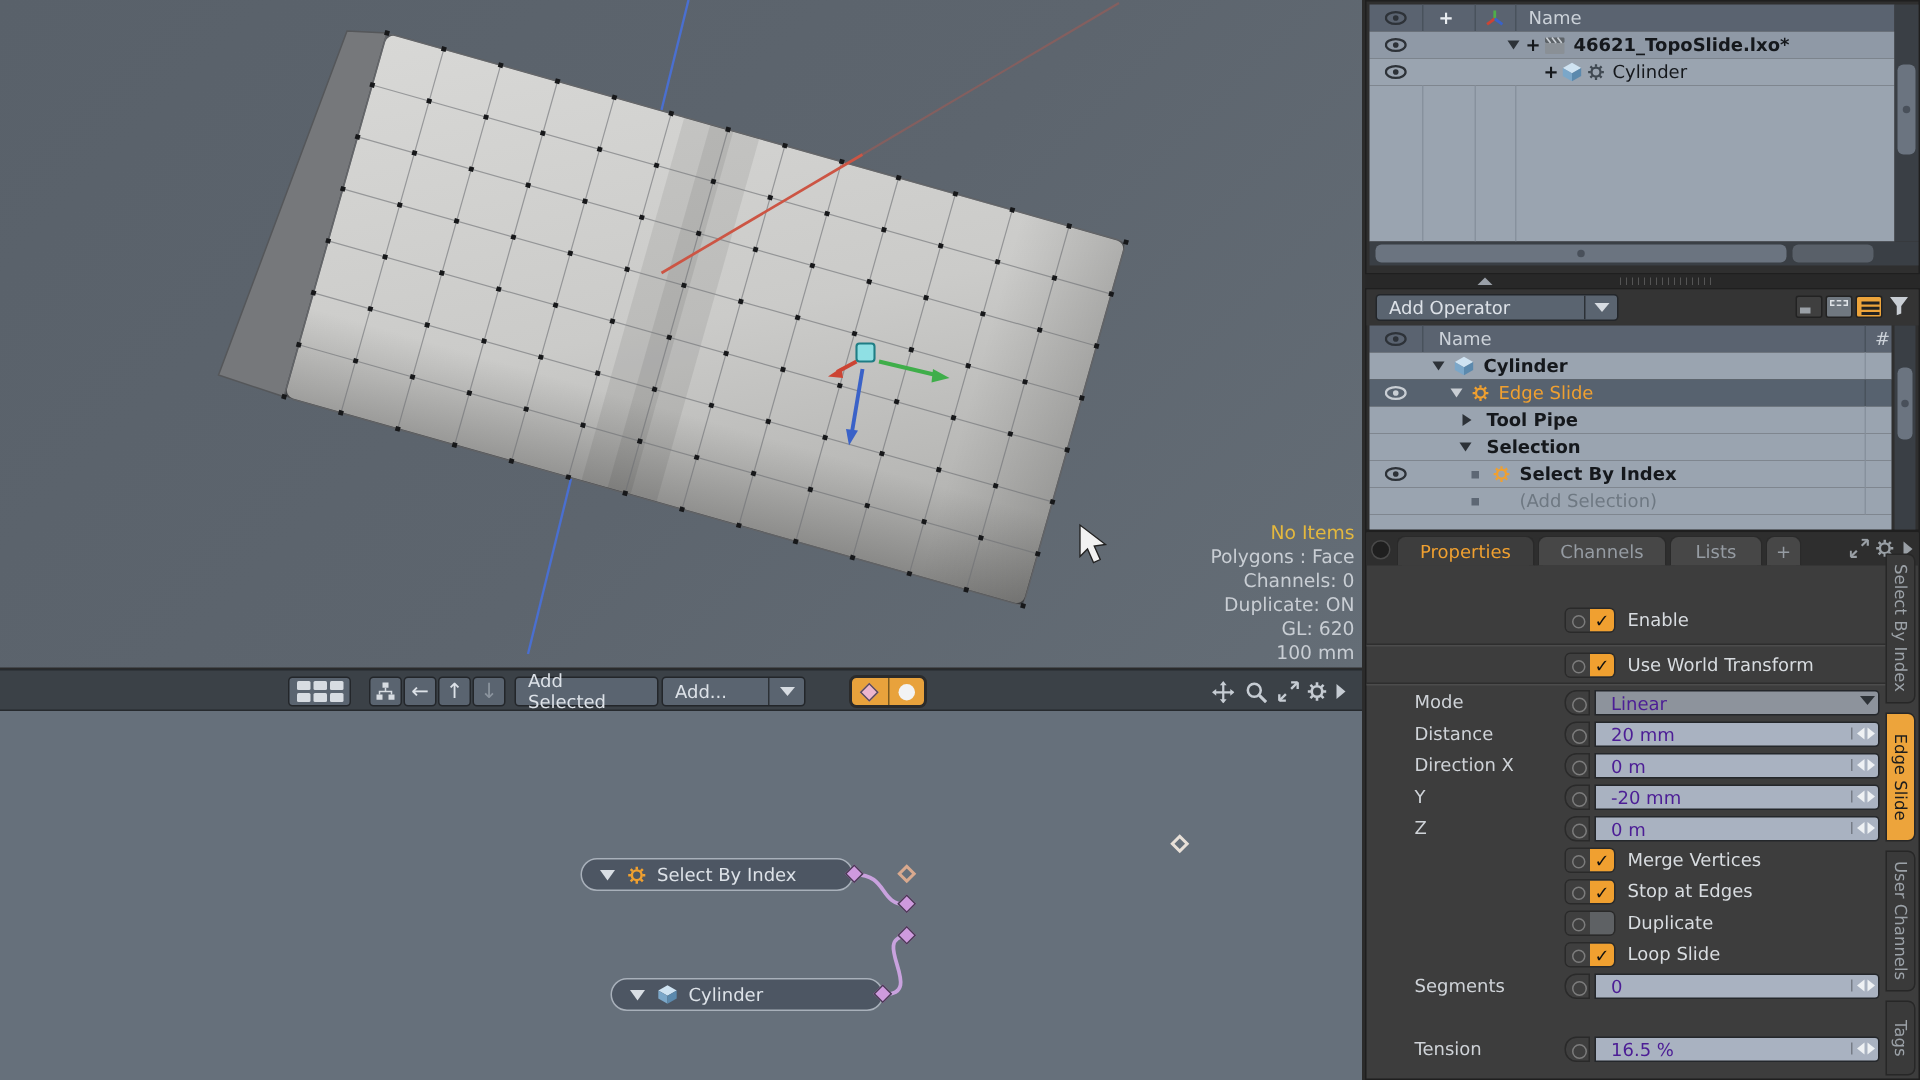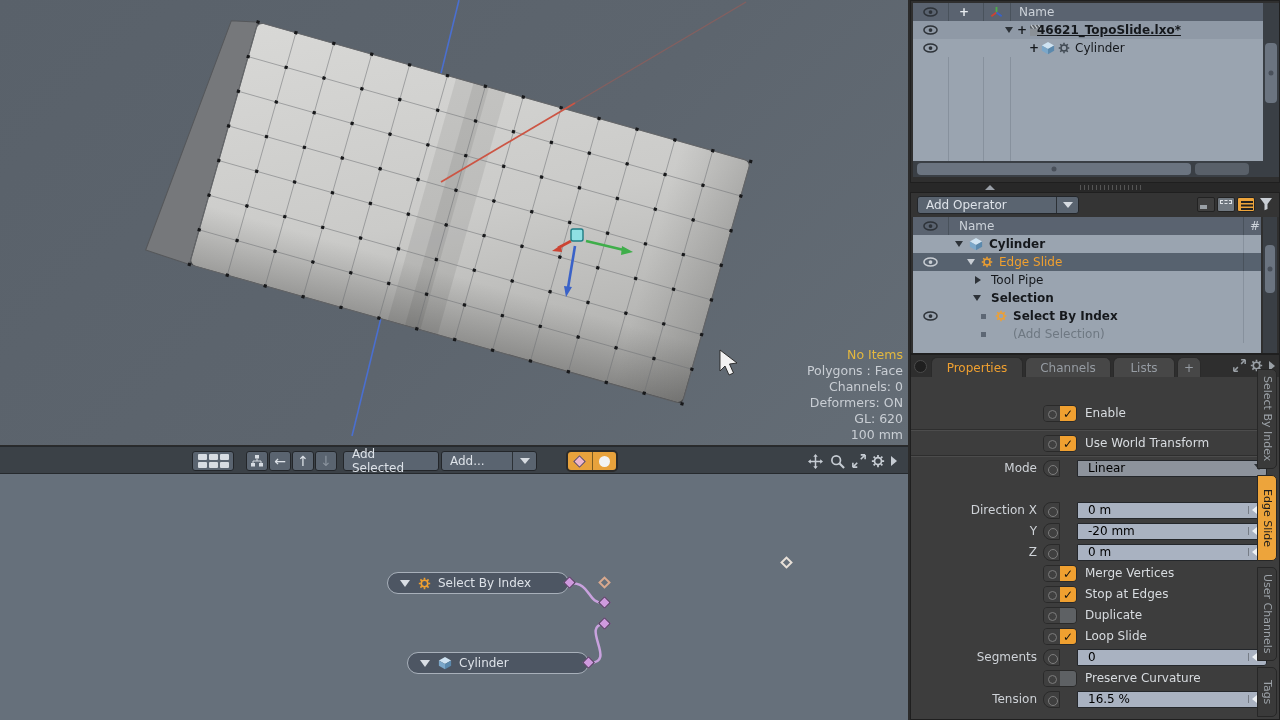--- a/index.html
+++ b/index.html
@@ -57,25 +57,25 @@
   .tri-dn{width:0;height:0;border-left:4px solid transparent;border-right:4px solid transparent;border-top:6px solid #2d3238;}
   .tri-rt{width:0;height:0;border-top:4px solid transparent;border-bottom:4px solid transparent;border-left:6px solid #2d3238;}
   .divider{left:910px;top:183px;width:370px;height:9px;background:#282828;position:absolute;}
   .grip{position:absolute;top:2px;height:5px;background:repeating-linear-gradient(90deg,#555 0,#555 1px,transparent 1px,transparent 4px);}
 
   
   .ptab{position:absolute;top:2px;height:20px;border-radius:6px 6px 0 0;background:#474747;color:#969ca3;
         display:flex;align-items:center;justify-content:center;border:1px solid #2a2a2a;border-bottom:none;}
   .ptab.active{background:#3d3d3d;color:#f0a030;}
   .prow{position:absolute;left:0;width:346px;height:21px;}
-  .plabel{position:absolute;left:0;top:3px;width:126px;text-align:right;color:#cfd3d8;}
+  .plabel{position:absolute;left:0;top:3px;width:126px;text-align:left;color:#cfd3d8;padding-left:32px;}
   .ctl-circle{position:absolute;left:132px;top:2px;width:17px;height:17px;background:#3f3f3f;border:1px solid #2a2a2a;border-radius:8px 0 0 8px;}
   .ctl-circle:after{content:"";position:absolute;left:4px;top:4px;width:8px;height:8px;border-radius:50%;border:1.5px solid #7c7c7c;}
-  .field{position:absolute;left:166px;top:2px;width:190px;height:17px;background:#a9b2c1;border:1px solid #24272b;border-radius:0 3px 3px 0;
-         color:#000000;display:flex;align-items:flex-start;padding-left:10px;}
+  .field{position:absolute;left:152px;top:2px;width:190px;height:17px;background:#a9b2c1;border:1px solid #24272b;border-radius:0 3px 3px 0;
+         color:#4c1d95;display:flex;align-items:center;padding-left:10px;}
   .field.dd{background:#8d939c;}
   .spin{position:absolute;right:2px;top:3px;display:flex;gap:2px;align-items:center;padding-left:3px;border-left:1px solid rgba(0,0,0,.3);}
   .spin .l{width:0;height:0;border-top:4px solid transparent;border-bottom:4px solid transparent;border-right:5px solid #eef1f4;}
   .spin .r{width:0;height:0;border-top:4px solid transparent;border-bottom:4px solid transparent;border-left:5px solid #eef1f4;}
   .chk{position:absolute;left:132px;top:2px;width:34px;height:17px;display:flex;border:1px solid #2a2a2a;border-radius:4px;overflow:hidden;}
   .chk .c{width:17px;background:#3f3f3f;position:relative;}
   .chk .c:after{content:"";position:absolute;left:4px;top:4px;width:7px;height:7px;border-radius:50%;border:1.5px solid #7c7c7c;}
   .chk .b{width:17px;background:#5e6164;color:#111;display:flex;align-items:center;justify-content:center;font-weight:bold;font-size:12px;}
   .chk.on .b{background:#f0a030;}
   .chklabel{position:absolute;left:174px;top:3px;color:#d8dce0;}
@@ -318,21 +318,21 @@
         <polygon points="566,297 564,286 572,287" fill="#3a62c8"></polygon>
         <rect x="571" y="229" width="12" height="12" rx="2" fill="#8fe0e4" stroke="#1f7d84" stroke-width="1.4"></rect>
       </g>
 
       <path d="M720,350 l0,21 l5,-5 l4,9 l4.5,-2 l-4,-9 l7.5,-1 z" fill="#f2f2f2" stroke="#222" stroke-width="0.9"></path>
     </svg>
     <div id="vp-stats" class="abs">
       <div class="hl">No Items</div>
       <div>Polygons : Face</div>
       <div>Channels: 0</div>
-      <div>Deformers: ON</div>
+      <div>Duplicate: ON</div>
       <div>GL: 620</div>
       <div>100 mm</div>
     </div>
   </div>
 
   <div id="sch-toolbar" class="abs">
     <div class="tbtn" style="left:192px;width:42px;">
       <span class="gridicon">
           <div></div>
           <div></div>
@@ -444,21 +444,21 @@
     </div>
     <div class="abs lrow alt nowrap" style="left:2px;top:20px;width:350px;height:18px;">
       <svg class="ic" width="15" height="10" style="position:absolute;left:10px;top:4px;color:#2d3238;">
           <use href="#ic-eye"></use>
         </svg>
       <span class="tri-dn" style="position:absolute;left:92px;top:6px;"></span>
       <span style="position:absolute;left:104px;top:2px;font-weight:bold;">+</span>
       <svg class="ic" width="15" height="13" style="position:absolute;left:116px;top:3px;">
           <use href="#ic-slate"></use>
         </svg>
-      <span style="position:absolute;left:124px;top:2px;font-weight:bold;text-decoration:underline;">46621_TopoSlide.lxo*</span>
+      <span style="position:absolute;left:136px;top:2px;font-weight:bold;">46621_TopoSlide.lxo*</span>
     </div>
     <div class="abs lrow nowrap" style="left:2px;top:38px;width:350px;height:18px;">
       <svg class="ic" width="15" height="10" style="position:absolute;left:10px;top:4px;color:#2d3238;">
           <use href="#ic-eye"></use>
         </svg>
       <span style="position:absolute;left:116px;top:2px;font-weight:bold;">+</span>
       <svg class="ic" width="14" height="14" style="position:absolute;left:128px;top:2px;">
           <use href="#ic-cube"></use>
         </svg>
       <svg class="ic" width="12" height="12" style="position:absolute;left:145px;top:3px;color:#3f4851;">
@@ -536,21 +536,21 @@
         </svg>
       <span class="tri-dn" style="position:absolute;left:54px;top:6px;border-top-color:#c9ced4;"></span>
       <svg class="ic gear-orange" width="12" height="12" style="position:absolute;left:68px;top:3px;">
           <use href="#ic-gear"></use>
         </svg>
       <span style="position:absolute;left:86px;top:2px;">Edge Slide</span>
       <span class="colsep" style="left:330px;background:#49525c;"></span>
     </div>
     <div class="abs lrow nowrap" style="left:2px;top:78px;width:348px;height:18px;">
       <span class="tri-rt" style="position:absolute;left:62px;top:5px;"></span>
-      <span style="position:absolute;left:78px;top:2px;font-weight:normal;">Tool Pipe</span>
+      <span style="position:absolute;left:78px;top:2px;font-weight:bold;">Tool Pipe</span>
       <span class="colsep" style="left:330px;background:#87919d;"></span>
     </div>
     <div class="abs lrow nowrap" style="left:2px;top:96px;width:348px;height:18px;">
       <span class="tri-dn" style="position:absolute;left:60px;top:6px;"></span>
       <span style="position:absolute;left:78px;top:2px;font-weight:bold;">Selection</span>
       <span class="colsep" style="left:330px;background:#87919d;"></span>
     </div>
     <div class="abs lrow nowrap" style="left:2px;top:114px;width:348px;height:18px;">
       <svg class="ic" width="15" height="10" style="position:absolute;left:10px;top:4px;color:#2d3238;">
           <use href="#ic-eye"></use>
@@ -626,20 +626,31 @@
       <span class="plabel">Mode</span>
       <span class="ctl-circle"></span>
       <span class="field dd">
         <span>Linear</span>
         <span class="spin" style="border:none;">
             <span class="caret-down dark"></span>
           </span>
       </span>
     </div>
 
+    <div class="prow" style="top:124px;">
+      <span class="plabel">Distance</span>
+      <span class="ctl-circle"></span>
+      <span class="field">
+        <span>20 mm</span>
+        <span class="spin">
+            <span class="l"></span>
+            <span class="r"></span>
+          </span>
+      </span>
+    </div>
 
     <div class="prow" style="top:145px;">
       <span class="plabel">Direction X</span>
       <span class="ctl-circle"></span>
       <span class="field">
         <span>0 m</span>
         <span class="spin">
             <span class="l"></span>
             <span class="r"></span>
           </span>
@@ -707,27 +718,20 @@
       <span class="ctl-circle"></span>
       <span class="field">
         <span>0</span>
         <span class="spin">
             <span class="l"></span>
             <span class="r"></span>
           </span>
       </span>
     </div>
 
-    <div class="prow" style="top:313px;">
-      <span class="chk">
-          <span class="c"></span>
-          <span class="b"></span>
-        </span>
-      <span class="chklabel">Preserve Curvature</span>
-    </div>
 
     <div class="prow" style="top:334px;">
       <span class="plabel">Tension</span>
       <span class="ctl-circle"></span>
       <span class="field">
         <span>16.5 %</span>
         <span class="spin">
             <span class="l"></span>
             <span class="r"></span>
           </span>

